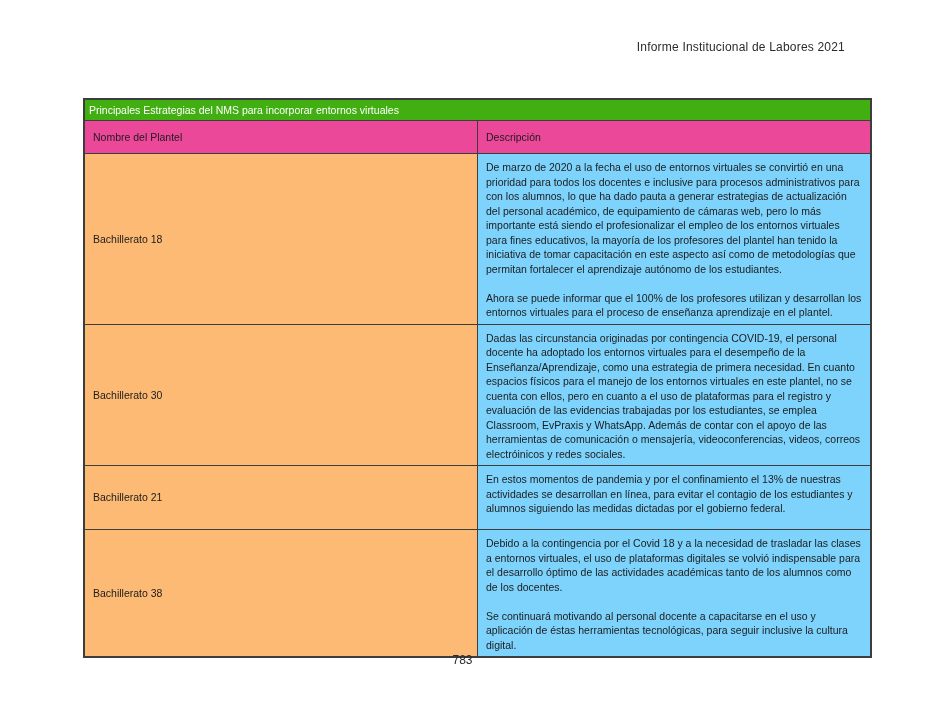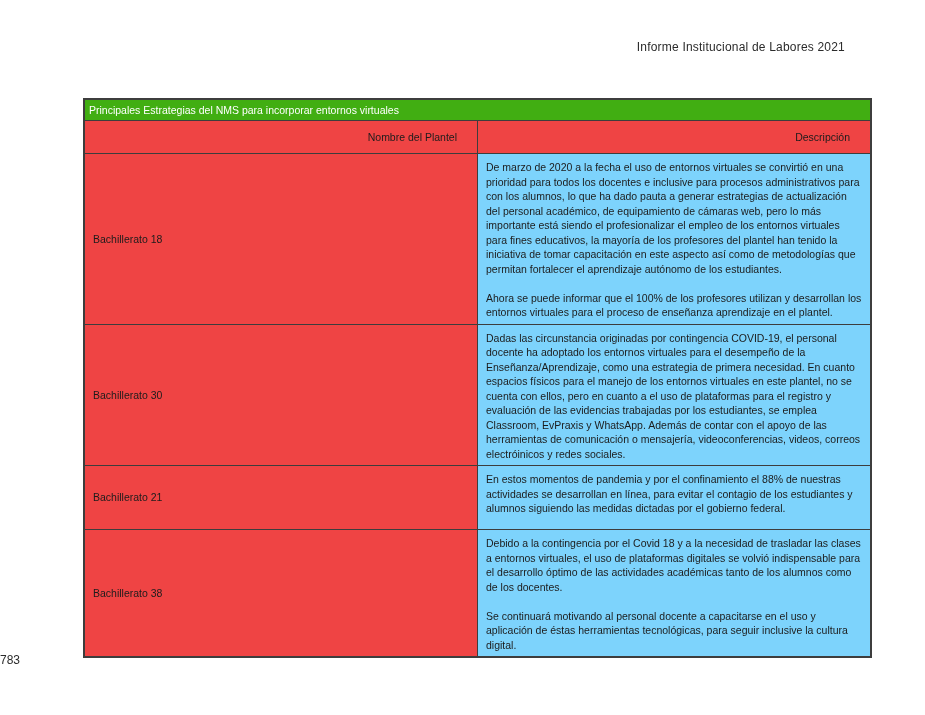--- a/index.html
+++ b/index.html
@@ -43,30 +43,30 @@
   }
   .title-cell {
     background: #41ae12;
     color: #ffffff;
     text-align: left;
     height: 18px;
     font-size: 10.5px;
     padding: 1px 4px;
   }
   .header-row th {
-    background: #ef4444;
-    text-align: right;
+    background: #ec4899;
+    text-align: left;
     height: 28px;
-    padding: 2px 20px;
+    padding: 2px 8px;
   }
   .col-plantel { width: 106px; }
   .cell-plantel {
     vertical-align: middle;
     padding: 4px 4px 4px 8px;
-    background: #ef4444;
+    background: #fdba74;
   }
   .cell-desc {
     vertical-align: top;
     padding: 6px 8px 4px 8px;
     background: #7dd3fc;
   }
   .cell-desc p {
     margin: 0 0 14.5px 0;
   }
   .cell-desc p:last-child {
@@ -75,21 +75,21 @@
   
   tbody tr:nth-child(1) td { height: 146px; }
   tbody tr:nth-child(2) td { height: 102px; }
   tbody tr:nth-child(3) td { height: 53px; }
   tbody tr:nth-child(4) td { height: 88px; }
   .page-number {
     position: absolute;
     top: 653px;
     left: 0;
     width: 925px;
-    text-align: left;
+    text-align: center;
     font-size: 12px;
     color: #2b2b2b;
   }
 </style>
 </head>
 <body>
 
 <div class="page">
 
   <div class="header-right">Informe Institucional de Labores 2021</div>
@@ -116,21 +116,21 @@
   <tr>
     <td class="cell-plantel">Bachillerato 30</td>
     <td class="cell-desc">
             <p>Dadas las circunstancia originadas por contingencia COVID-19, el personal docente ha adoptado los entornos virtuales para el desempeño de la Enseñanza/Aprendizaje, como una estrategia de primera necesidad. En cuanto espacios físicos para el manejo de los entornos virtuales en este plantel, no se cuenta con ellos, pero en cuanto a el uso de plataformas para el registro y evaluación de las evidencias trabajadas por los estudiantes, se emplea Classroom, EvPraxis y WhatsApp. Además de contar con el apoyo de las herramientas de comunicación o mensajería, videoconferencias, videos, correos electróinicos y redes sociales.</p>
           </td>
   </tr>
 
   <tr>
     <td class="cell-plantel">Bachillerato 21</td>
     <td class="cell-desc">
-            <p>En estos momentos de pandemia y por el confinamiento el 88% de nuestras actividades se desarrollan en línea, para evitar el contagio de los estudiantes y alumnos siguiendo las medidas dictadas por el gobierno federal.</p>
+            <p>En estos momentos de pandemia y por el confinamiento el 13% de nuestras actividades se desarrollan en línea, para evitar el contagio de los estudiantes y alumnos siguiendo las medidas dictadas por el gobierno federal.</p>
           </td>
   </tr>
 
   <tr>
     <td class="cell-plantel">Bachillerato 38</td>
     <td class="cell-desc">
             <p>Debido a la contingencia por el Covid 18 y a la necesidad de trasladar las clases a entornos virtuales, el uso de plataformas digitales se volvió indispensable para el desarrollo óptimo de las actividades académicas tanto de los alumnos como de los docentes.</p>
             <p>Se continuará motivando al personal docente a capacitarse en el uso y aplicación de éstas herramientas tecnológicas, para seguir inclusive la cultura digital.</p>
           </td>
   </tr>

